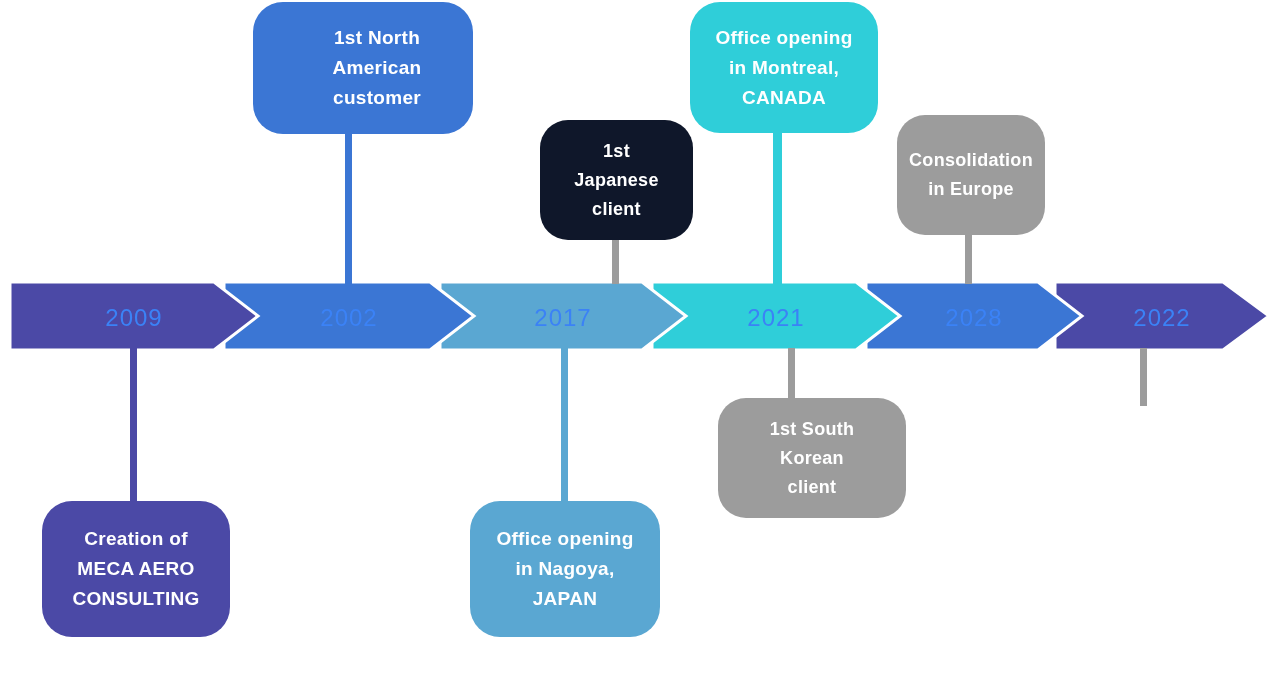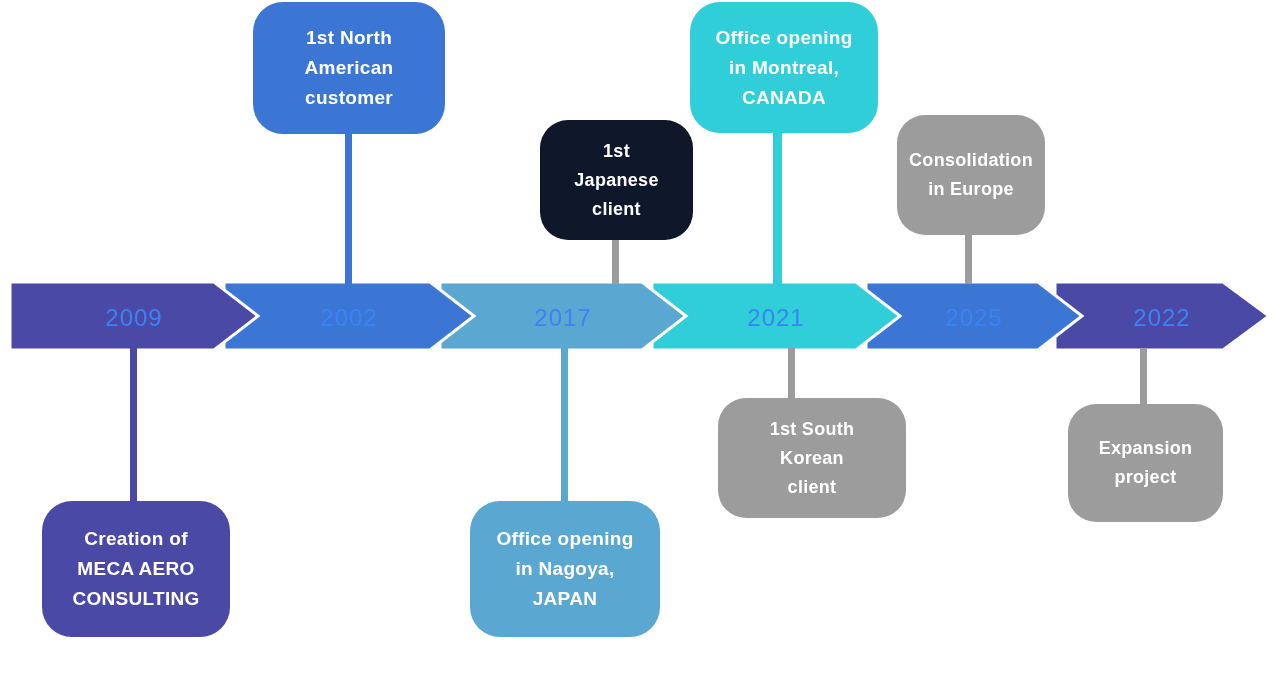--- a/index.html
+++ b/index.html
@@ -46,49 +46,47 @@
     <path d="M652 0 H856 L900 34 L856 68 H652 Z" stroke="#ffffff" stroke-width="3" fill="#2FCED9"></path>
     <path d="M440 0 H642 L686 34 L642 68 H440 Z" stroke="#ffffff" stroke-width="3" fill="#5AA7D2"></path>
     <path d="M224 0 H430 L474 34 L430 68 H224 Z" stroke="#ffffff" stroke-width="3" fill="#3B76D4"></path>
     <path d="M10 0 H214 L258 34 L214 68 H10 Z" stroke="#ffffff" stroke-width="3" fill="#4B49A6"></path>
   </svg>
 
   <div class="year" style="left:10px;width:248px">2009</div>
   <div class="year" style="left:224px;width:250px">2002</div>
   <div class="year" style="left:440px;width:246px">2017</div>
   <div class="year" style="left:652px;width:248px">2021</div>
-  <div class="year" style="left:866px;width:216px">2025</div>
+  <div class="year" style="left:866px;width:216px">2028</div>
   <div class="year" style="left:1055px;width:214px">2022</div>
 
   <div class="connector" style="left: 345px; top: 134px; width: 7px; height: 150px; background-color: rgb(59, 118, 212);"></div>
   <div class="connector" style="left: 612px; top: 240px; width: 7px; height: 44px; background-color: rgb(156, 156, 156);"></div>
   <div class="connector" style="left: 773px; top: 131px; width: 9px; height: 153px; background-color: rgb(47, 206, 217);"></div>
   <div class="connector" style="left: 965px; top: 235px; width: 7px; height: 49px; background-color: rgb(156, 156, 156);"></div>
   <div class="connector" style="left: 130px; top: 348px; width: 7px; height: 155px; background-color: rgb(75, 73, 166);"></div>
   <div class="connector" style="left: 561px; top: 348px; width: 7px; height: 155px; background-color: rgb(90, 167, 210);"></div>
   <div class="connector" style="left: 788px; top: 348px; width: 7px; height: 52px; background-color: rgb(156, 156, 156);"></div>
   <div class="connector" style="left: 1140px; top: 348px; width: 7px; height: 58px; background-color: rgb(156, 156, 156);"></div>
 
-  <div class="box" style="left: 253px; top: 2px; width: 192px; height: 132px; background-color: rgb(59, 118, 212);">1st North
+  <div class="box" style="left: 253px; top: 2px; width: 192px; height: 132px; background-color: rgb(59, 118, 212); padding-left: 28px;">1st North
 American
 customer</div>
   <div class="box gray" style="left: 540px; top: 120px; width: 153px; height: 120px; background-color: #0f172a;">1st
 Japanese
 client</div>
   <div class="box" style="left: 690px; top: 2px; width: 188px; height: 131px; background-color: rgb(47, 206, 217);">Office opening
 in Montreal,
 CANADA</div>
   <div class="box" style="left: 42px; top: 501px; width: 188px; height: 136px; background-color: rgb(75, 73, 166);">Creation of
 MECA AERO
 CONSULTING</div>
 
   <div class="box gray" style="left: 897px; top: 115px; width: 148px; height: 120px; background-color: rgb(156, 156, 156);">Consolidation
 in Europe</div>
   <div class="box" style="left: 470px; top: 501px; width: 190px; height: 136px; background-color: rgb(90, 167, 210);">Office opening
 in Nagoya,
 JAPAN</div>
   <div class="box gray" style="left: 718px; top: 398px; width: 188px; height: 120px; background-color: rgb(156, 156, 156);">1st South
 Korean
 client</div>
-  <div class="box gray" style="left: 1068px; top: 404px; width: 155px; height: 118px; background-color: rgb(156, 156, 156);">Expansion
-project</div>
 
 </div>
 
 </body></html>

